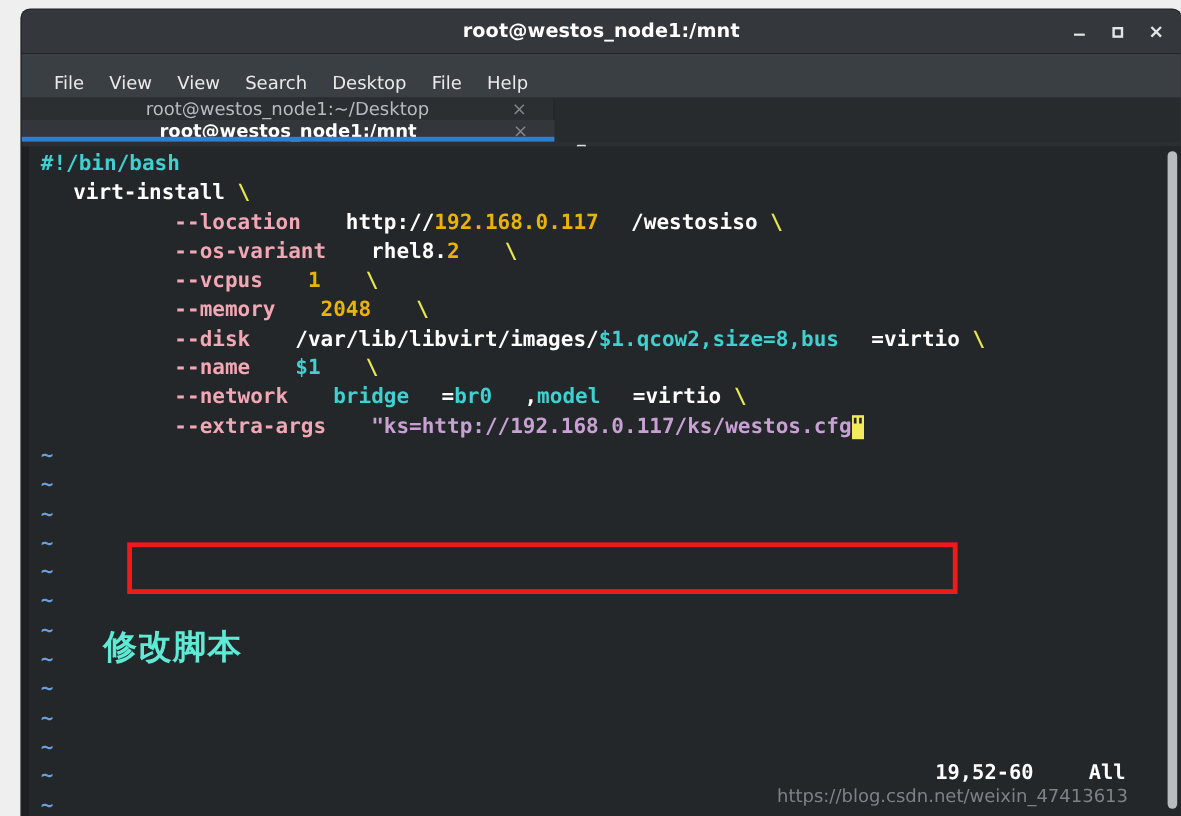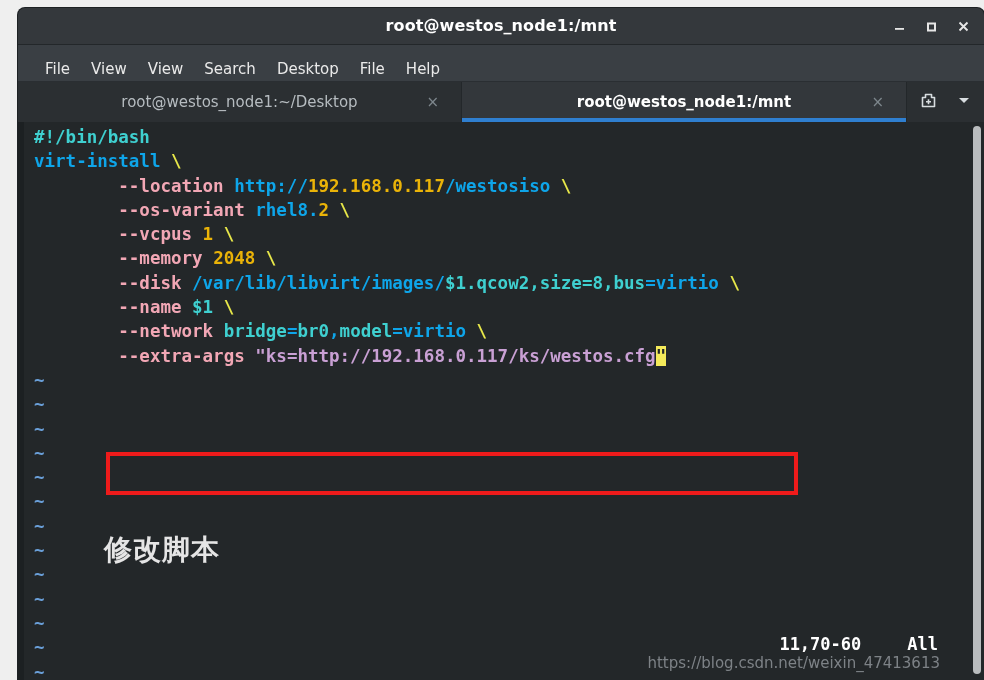--- a/index.html
+++ b/index.html
@@ -96,20 +96,21 @@
     white-space: nowrap;
   }
 
   
   .tabbar {
     height: 40px;
     background: #272b2e;
     display: flex;
     align-items: stretch;
     position: relative;
+    flex-direction: column;
   }
   .tab {
     position: relative;
     display: flex;
     align-items: center;
     justify-content: center;
     width: 444px;
     box-sizing: border-box;
     cursor: default;
     background: #2f3337;
@@ -189,21 +190,21 @@
     font-size: 17.5px;
     line-height: 24.3px;
     font-weight: bold;
     white-space: pre;
     color: #e8e8e8;
   }
   .vim-line { white-space: pre; }
 
   
   .c-comment  { color: #3fd0d0; }      
-  .c-plain    { color: #0ea5e9; }
+  .c-plain    { color: #ffffff; margin-left: 27px; }
   .c-opt      { color: #f2a7b5; }      
   .c-num      { color: #eab308; }      
   .c-str      { color: #c9a0d4; }
   .c-ident    { color: #3fd0d0; }      
   .c-cont     { color: #e8e84a; }      
   .cursor-blk {
     background: #f4ea5a;
     color: #232729;
   }
 
@@ -226,28 +227,27 @@
     width: 692px;
     height: 43px;
     border: 4px solid #ef1b1b;
     box-sizing: border-box;
     pointer-events: none;
   }
 
   
   .annotation {
     position: absolute;
-    left: 86px;
+    left: 68px;
     top: 398px;
-    color: #e5e5e5;
+    color: #5eead4;
     font-size: 28px;
     font-weight: bold;
     font-family: "DejaVu Sans", sans-serif;
     letter-spacing: 1px;
-    margin-top: 11px;
   }
 
   
   .statusline {
     position: absolute;
     right: 46px;
     bottom: 8px;
     font-family: "DejaVu Sans Mono", monospace;
     font-size: 17px;
     font-weight: bold;
@@ -385,21 +385,21 @@
 ~
 ~</div>
 
       <div class="redbox"></div>
 
       <div class="annotation">修改脚本</div>
 
       <div class="watermark">https://blog.csdn.net/weixin_47413613</div>
 
       <div class="statusline">
-        <span class="status-pos">11,70-60</span><span>All</span>
+        <span class="status-pos">19,52-60</span><span>All</span>
       </div>
 
       <div class="scrollbar-track">
         <div class="scrollbar-thumb"></div>
       </div>
 
     </div>
 
   </div>
 </div>

